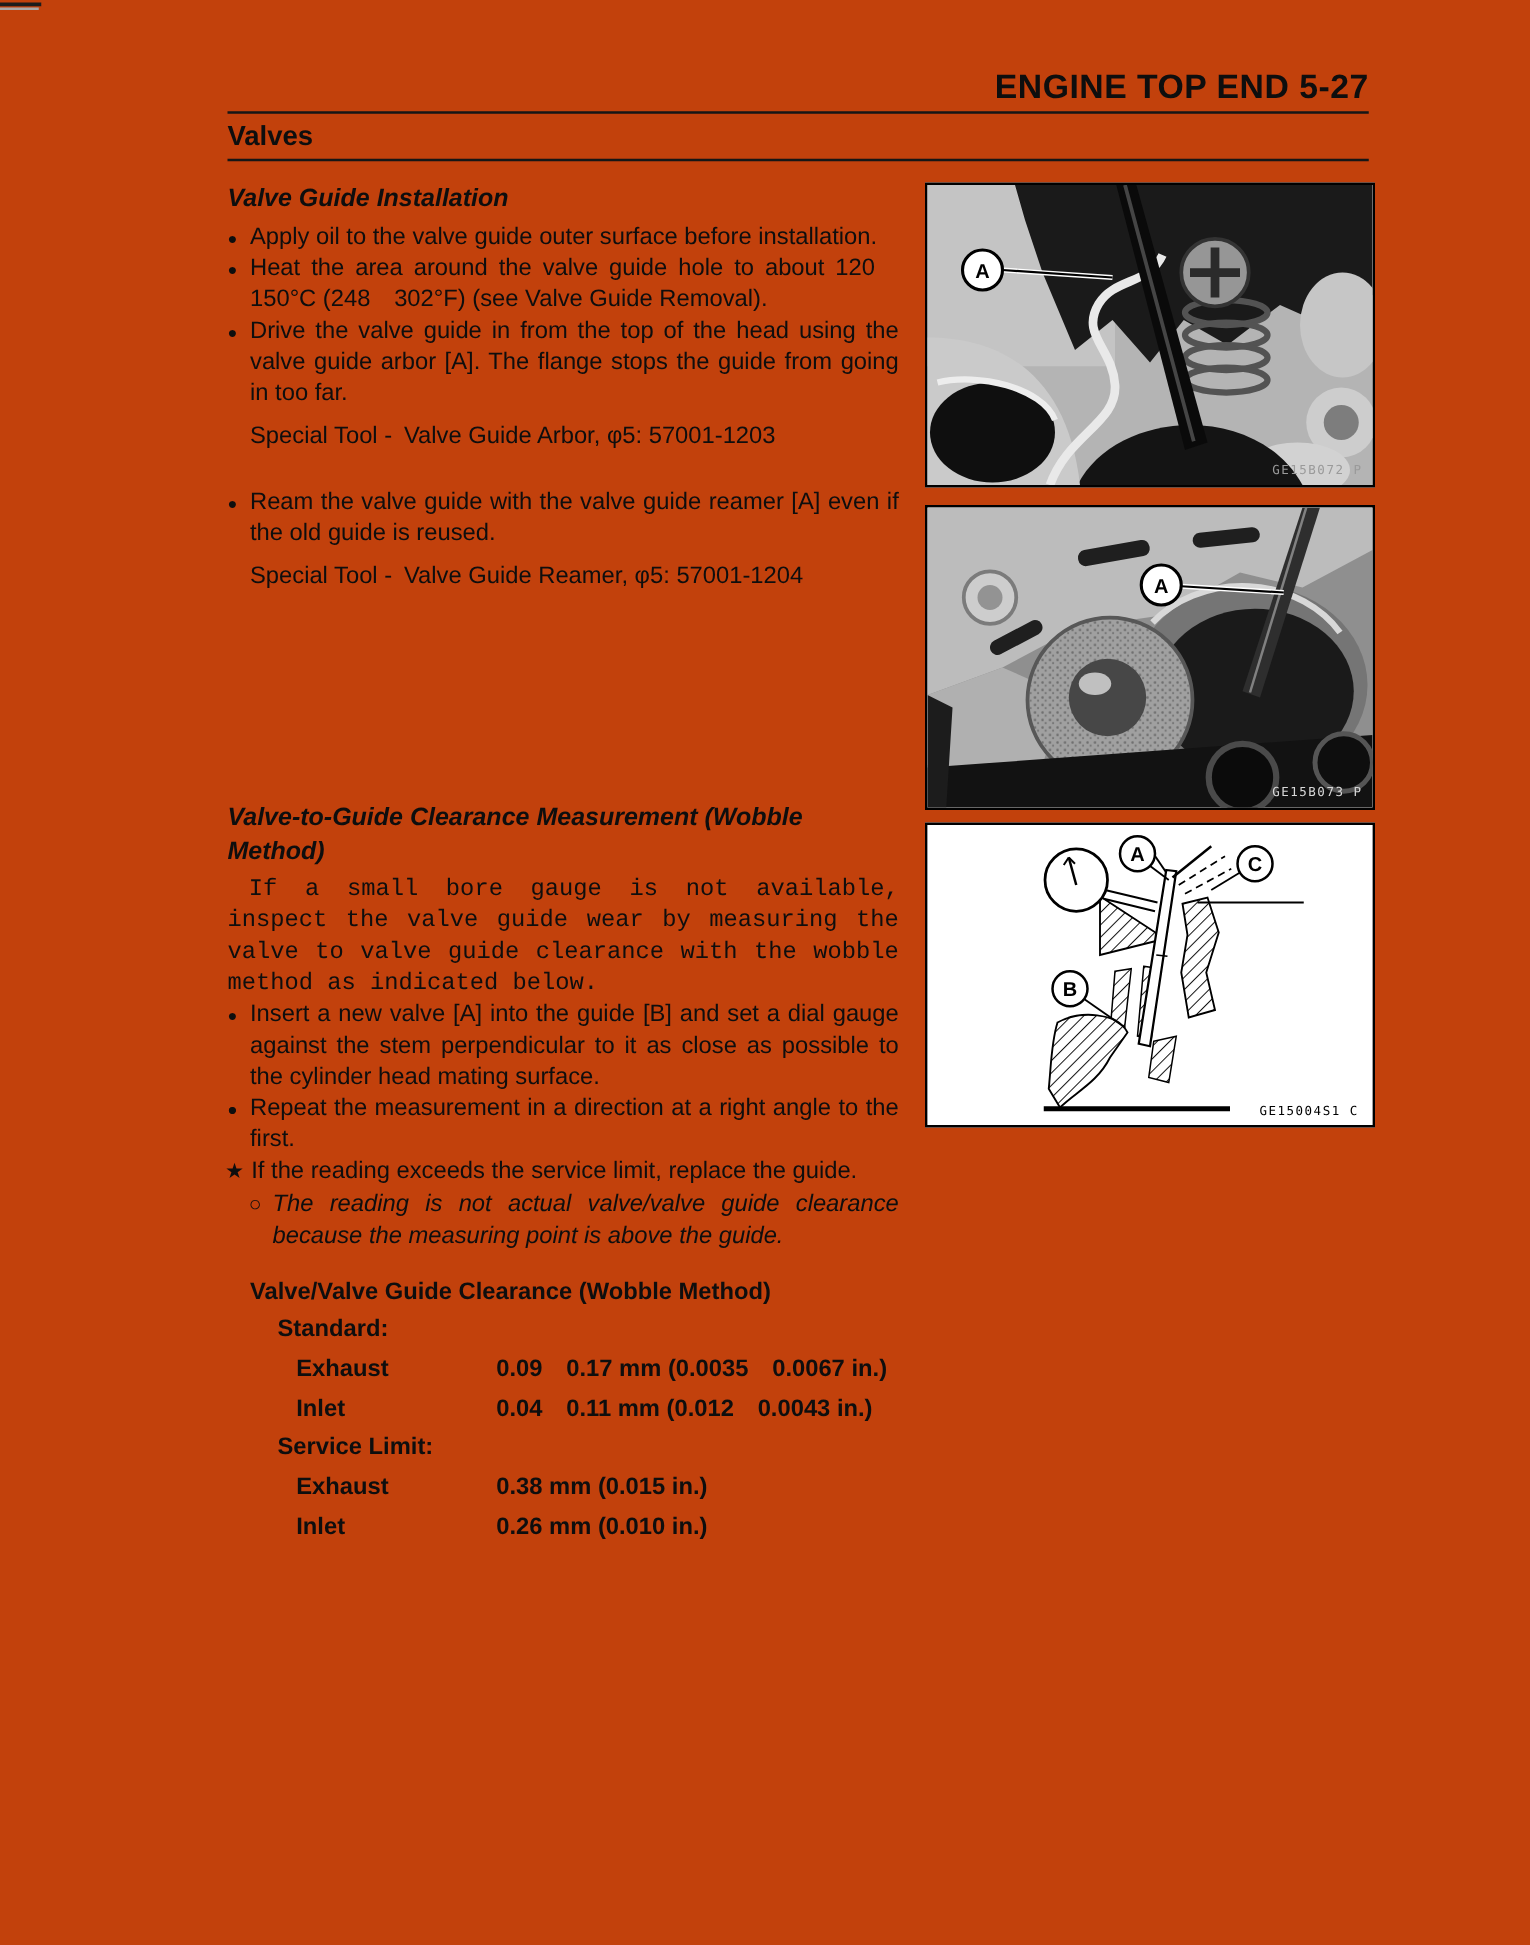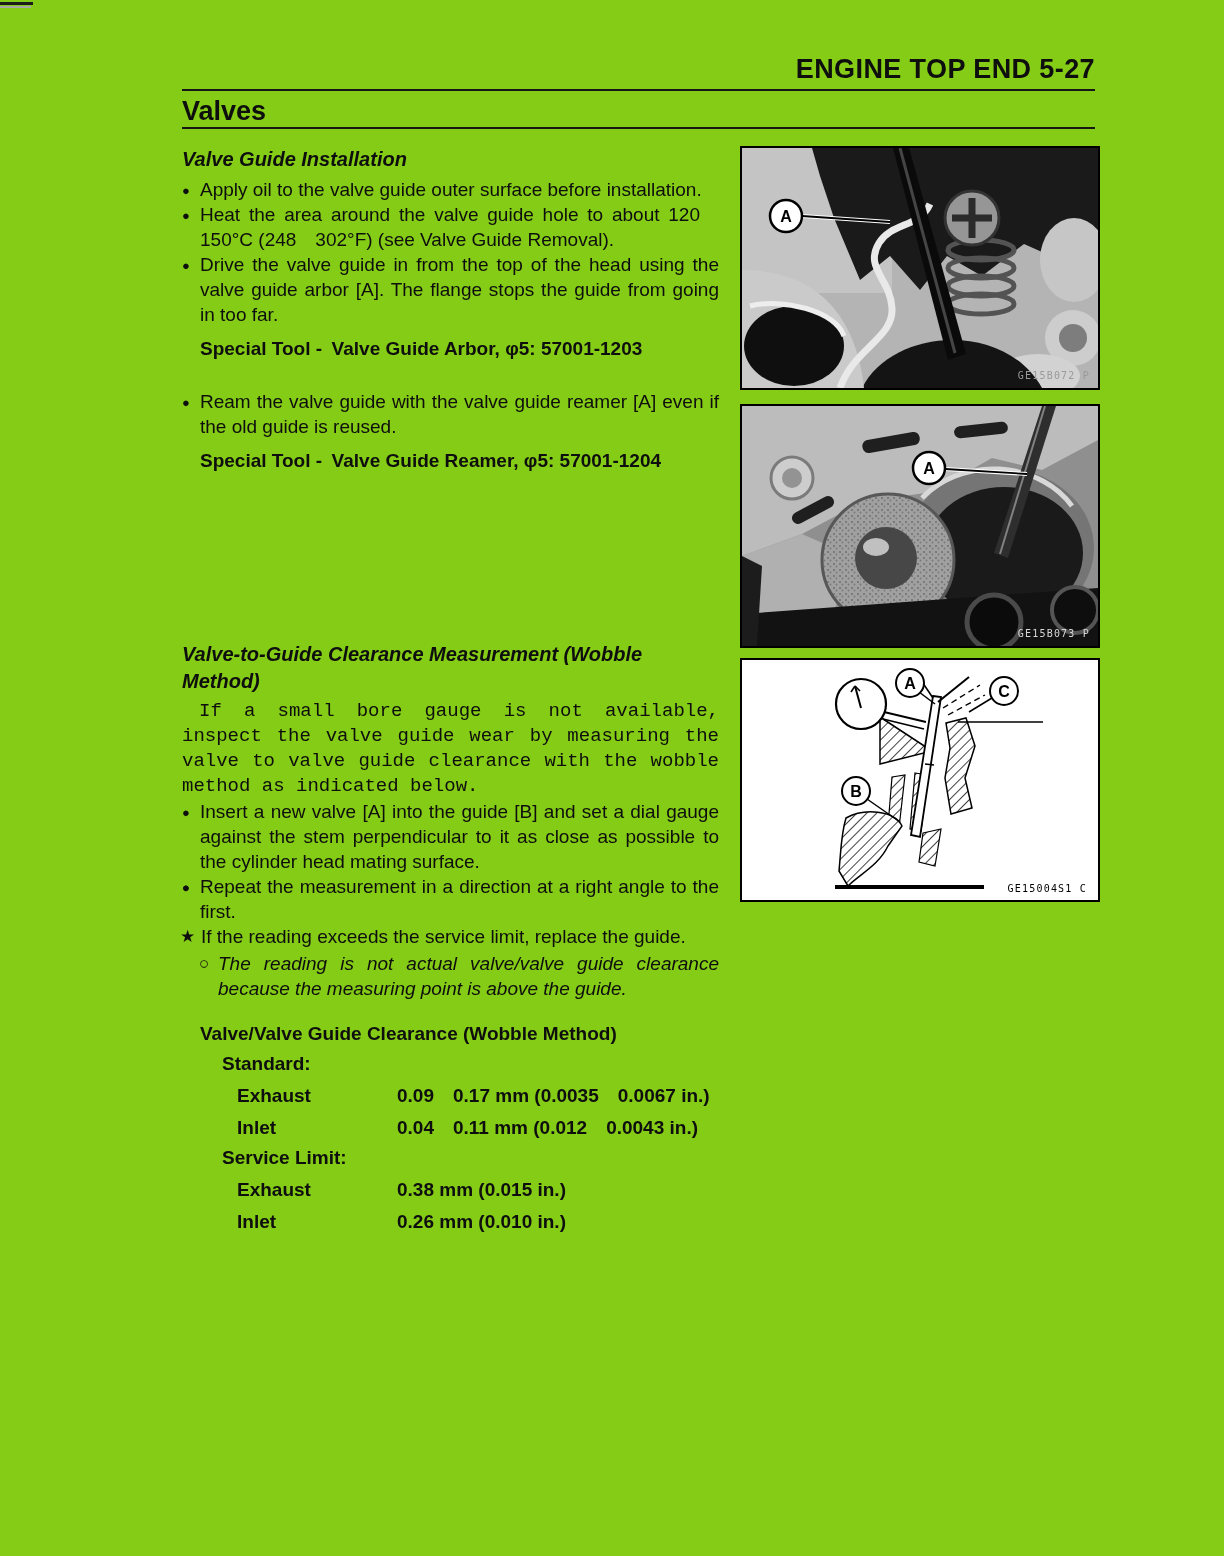--- a/index.html
+++ b/index.html
@@ -1,46 +1,46 @@
 <!DOCTYPE html>
 <html><head>
 <meta charset="utf-8">
 <style>
   html,body{margin:0;padding:0;background:#ffffff;}
   body{
     width:1224px;height:1556px;position:relative;
     font-family:"Liberation Sans", sans-serif;color:#0e0e0e;
     -webkit-font-smoothing:antialiased;
   }
-  .page{position:absolute;inset:0;overflow:hidden;background:#84cc16;}
+  .page{position:absolute;inset:0;overflow:hidden;background:#c2410c;}
   .corner-mark{position:absolute;left:0;top:2px;width:33px;height:3px;background:#1c1c1c;}
   .corner-mark-sub{position:absolute;left:0;top:6px;width:31px;height:2px;background:#a8a8a8;}
 
   .header-title{
     position:absolute;left:182px;top:54px;width:913px;
     text-align:right;font-size:27px;font-weight:bold;letter-spacing:.4px;
   }
   .rule{position:absolute;left:182px;width:913px;height:2px;background:#161616;}
   .rule-top{top:89px;}
   .rule-bottom{top:127px;}
-  .section-title{position:absolute;left:182px;top:96px;font-size:27px;font-weight:bold;}
+  .section-title{position:absolute;left:182px;top:96px;font-size:22px;font-weight:bold;}
 
   .left-col{
     position:absolute;left:182px;top:146px;width:537px;
     font-size:19px;line-height:25px;
   }
   h3.subhead{
     font-style:italic;font-weight:bold;font-size:20px;line-height:27px;
     margin:0 0 4px 0;
   }
   h3.wobble-head{margin-top:168px;}
   .bullet{position:relative;padding-left:18px;text-align:justify;}
   .bullet .marker{position:absolute;left:0;top:1px;font-size:13px;}
   .bullet.ream{margin-top:28px;}
-  .special-tool{font-weight:bold;padding-left:18px;margin-top:9px;}
+  .special-tool{font-weight:normal;padding-left:18px;margin-top:9px;}
   .p-intro{margin:0;text-indent:17px;text-align:justify;font-family:Liberation Mono, monospace;}
   .star-line{position:relative;padding-left:19px;}
   .star-line .marker{position:absolute;left:-2px;top:0;font-size:17px;}
   .note-title{text-align:center;font-weight:bold;font-size:21px;margin-top:23px;}
   .note-text{position:relative;padding-left:36px;font-style:italic;text-align:justify;margin-top:2px;}
   .note-text .marker{position:absolute;left:17px;top:0;font-size:17px;}
 
   .spec-block{margin-top:20px;font-weight:bold;}
   .spec-title{padding-left:18px;}
   .spec-sub{padding-left:40px;margin-top:5px;}

